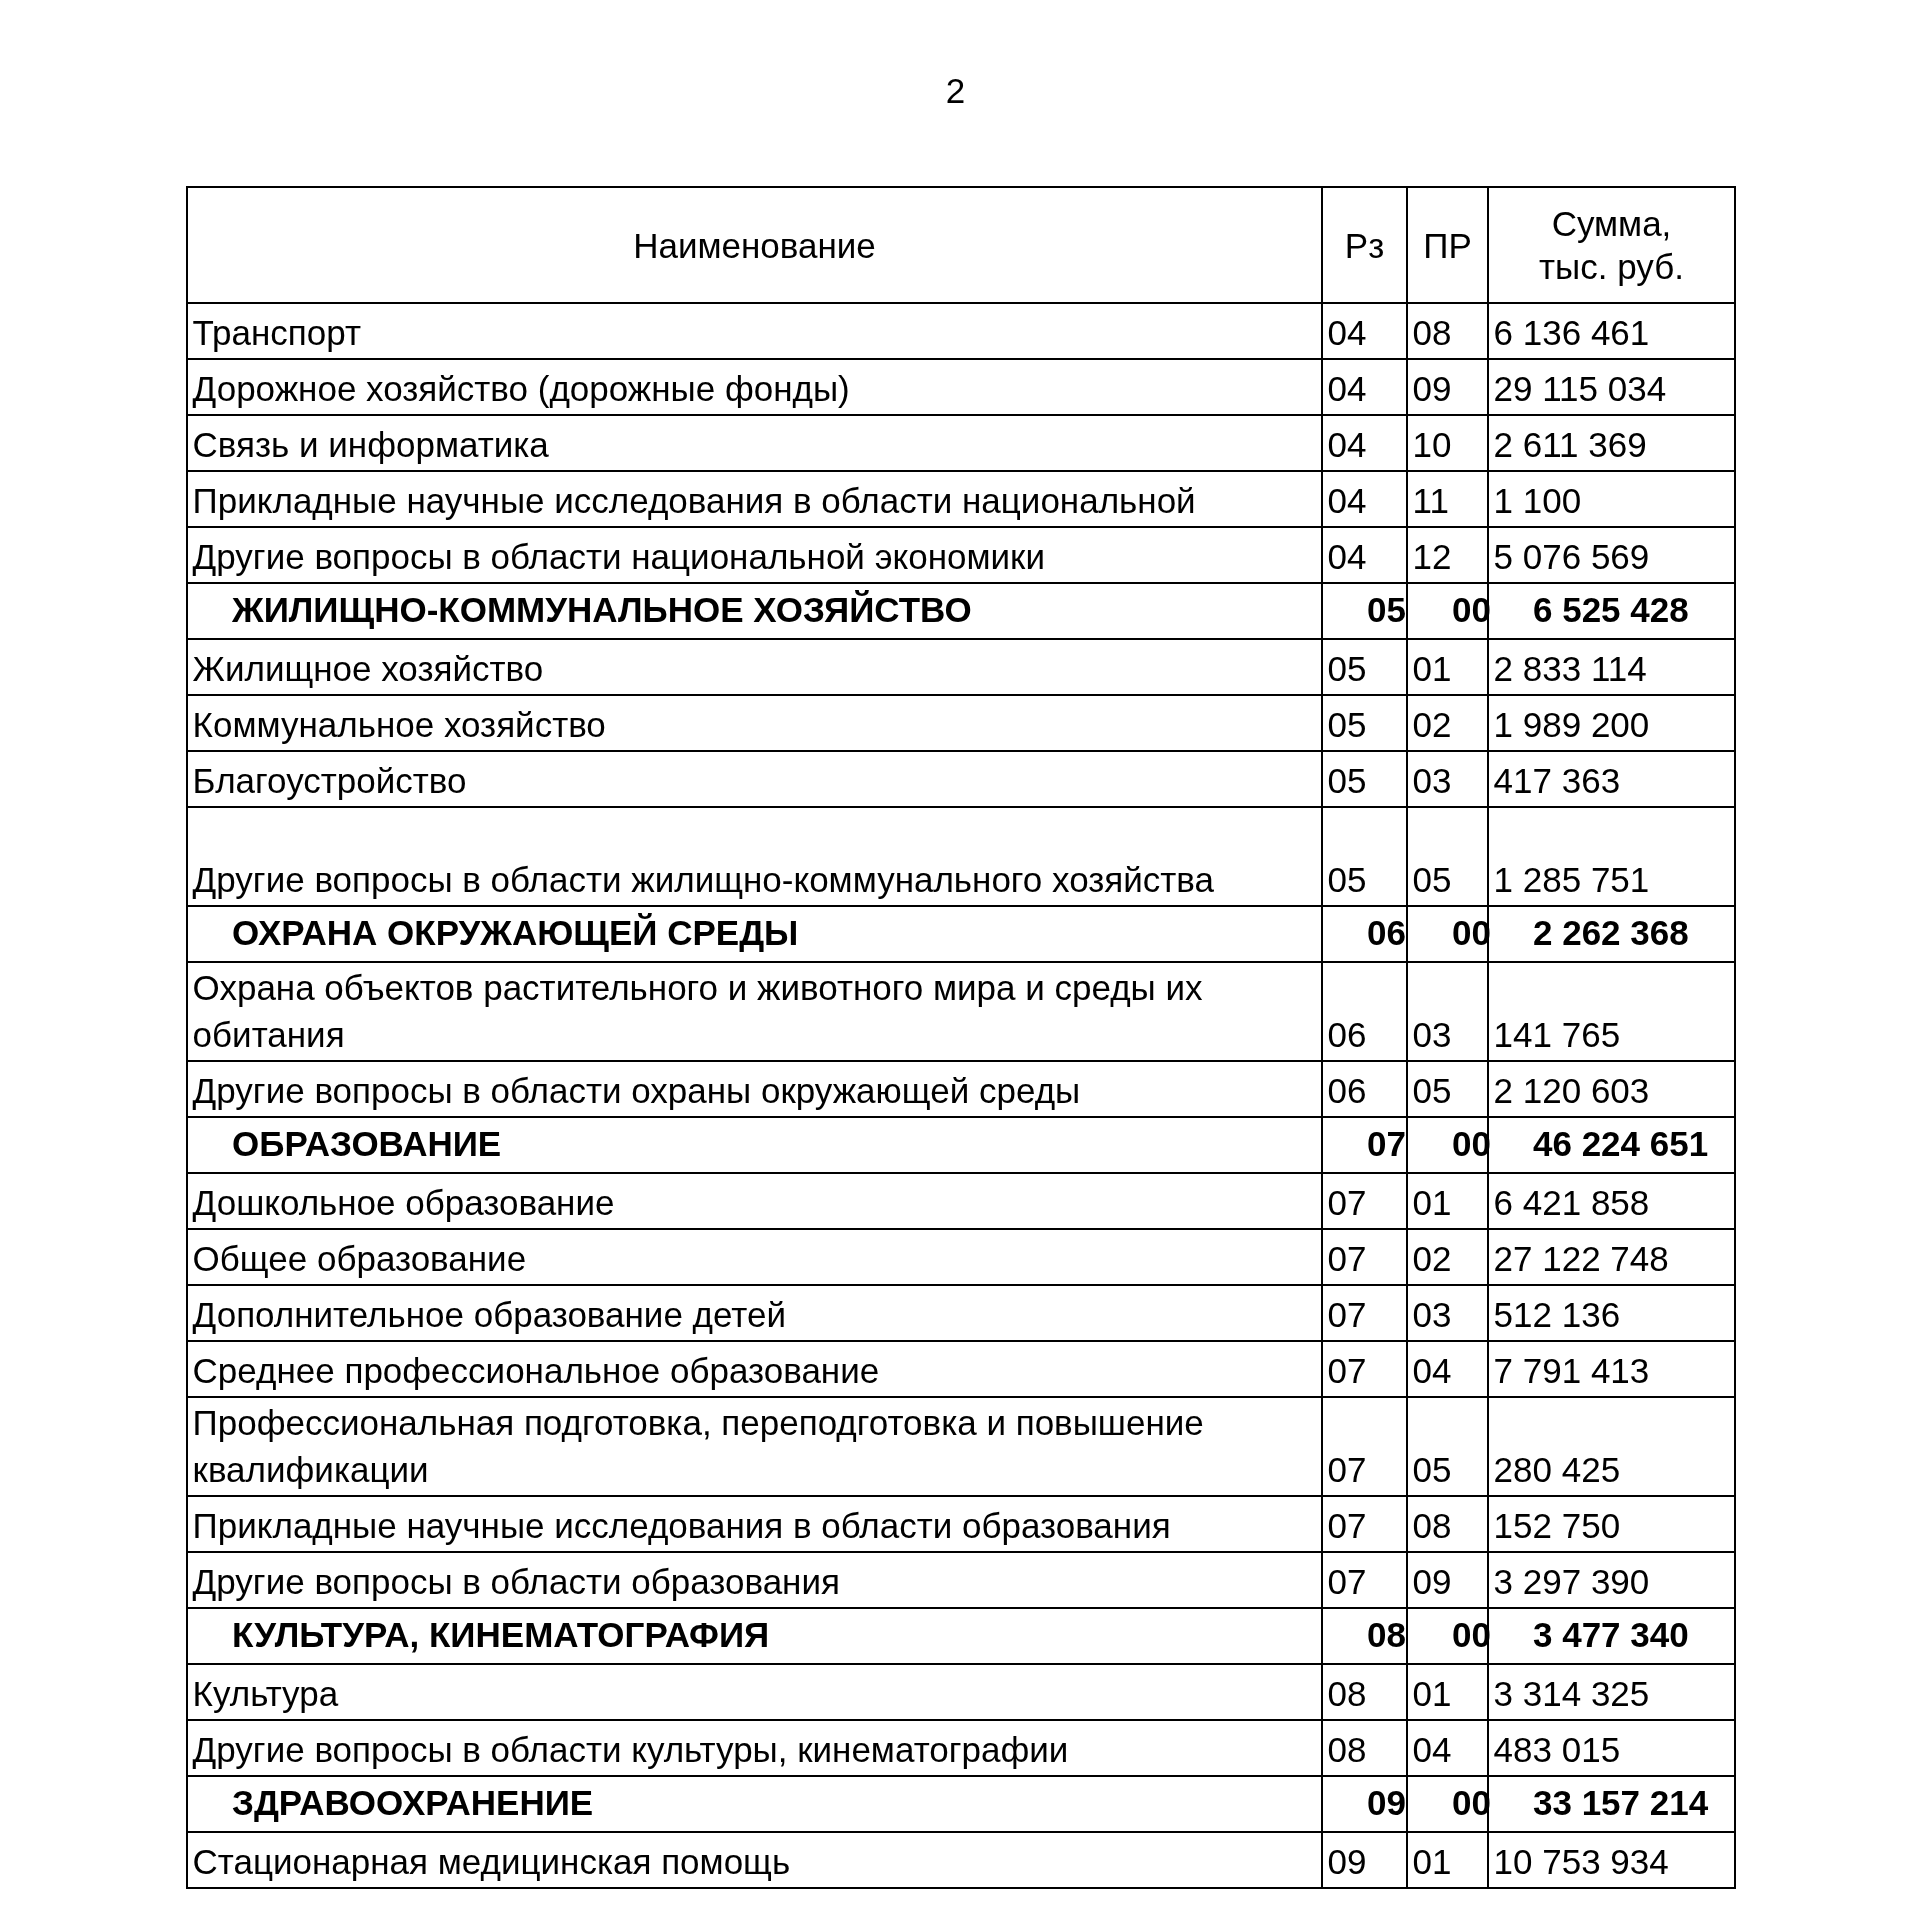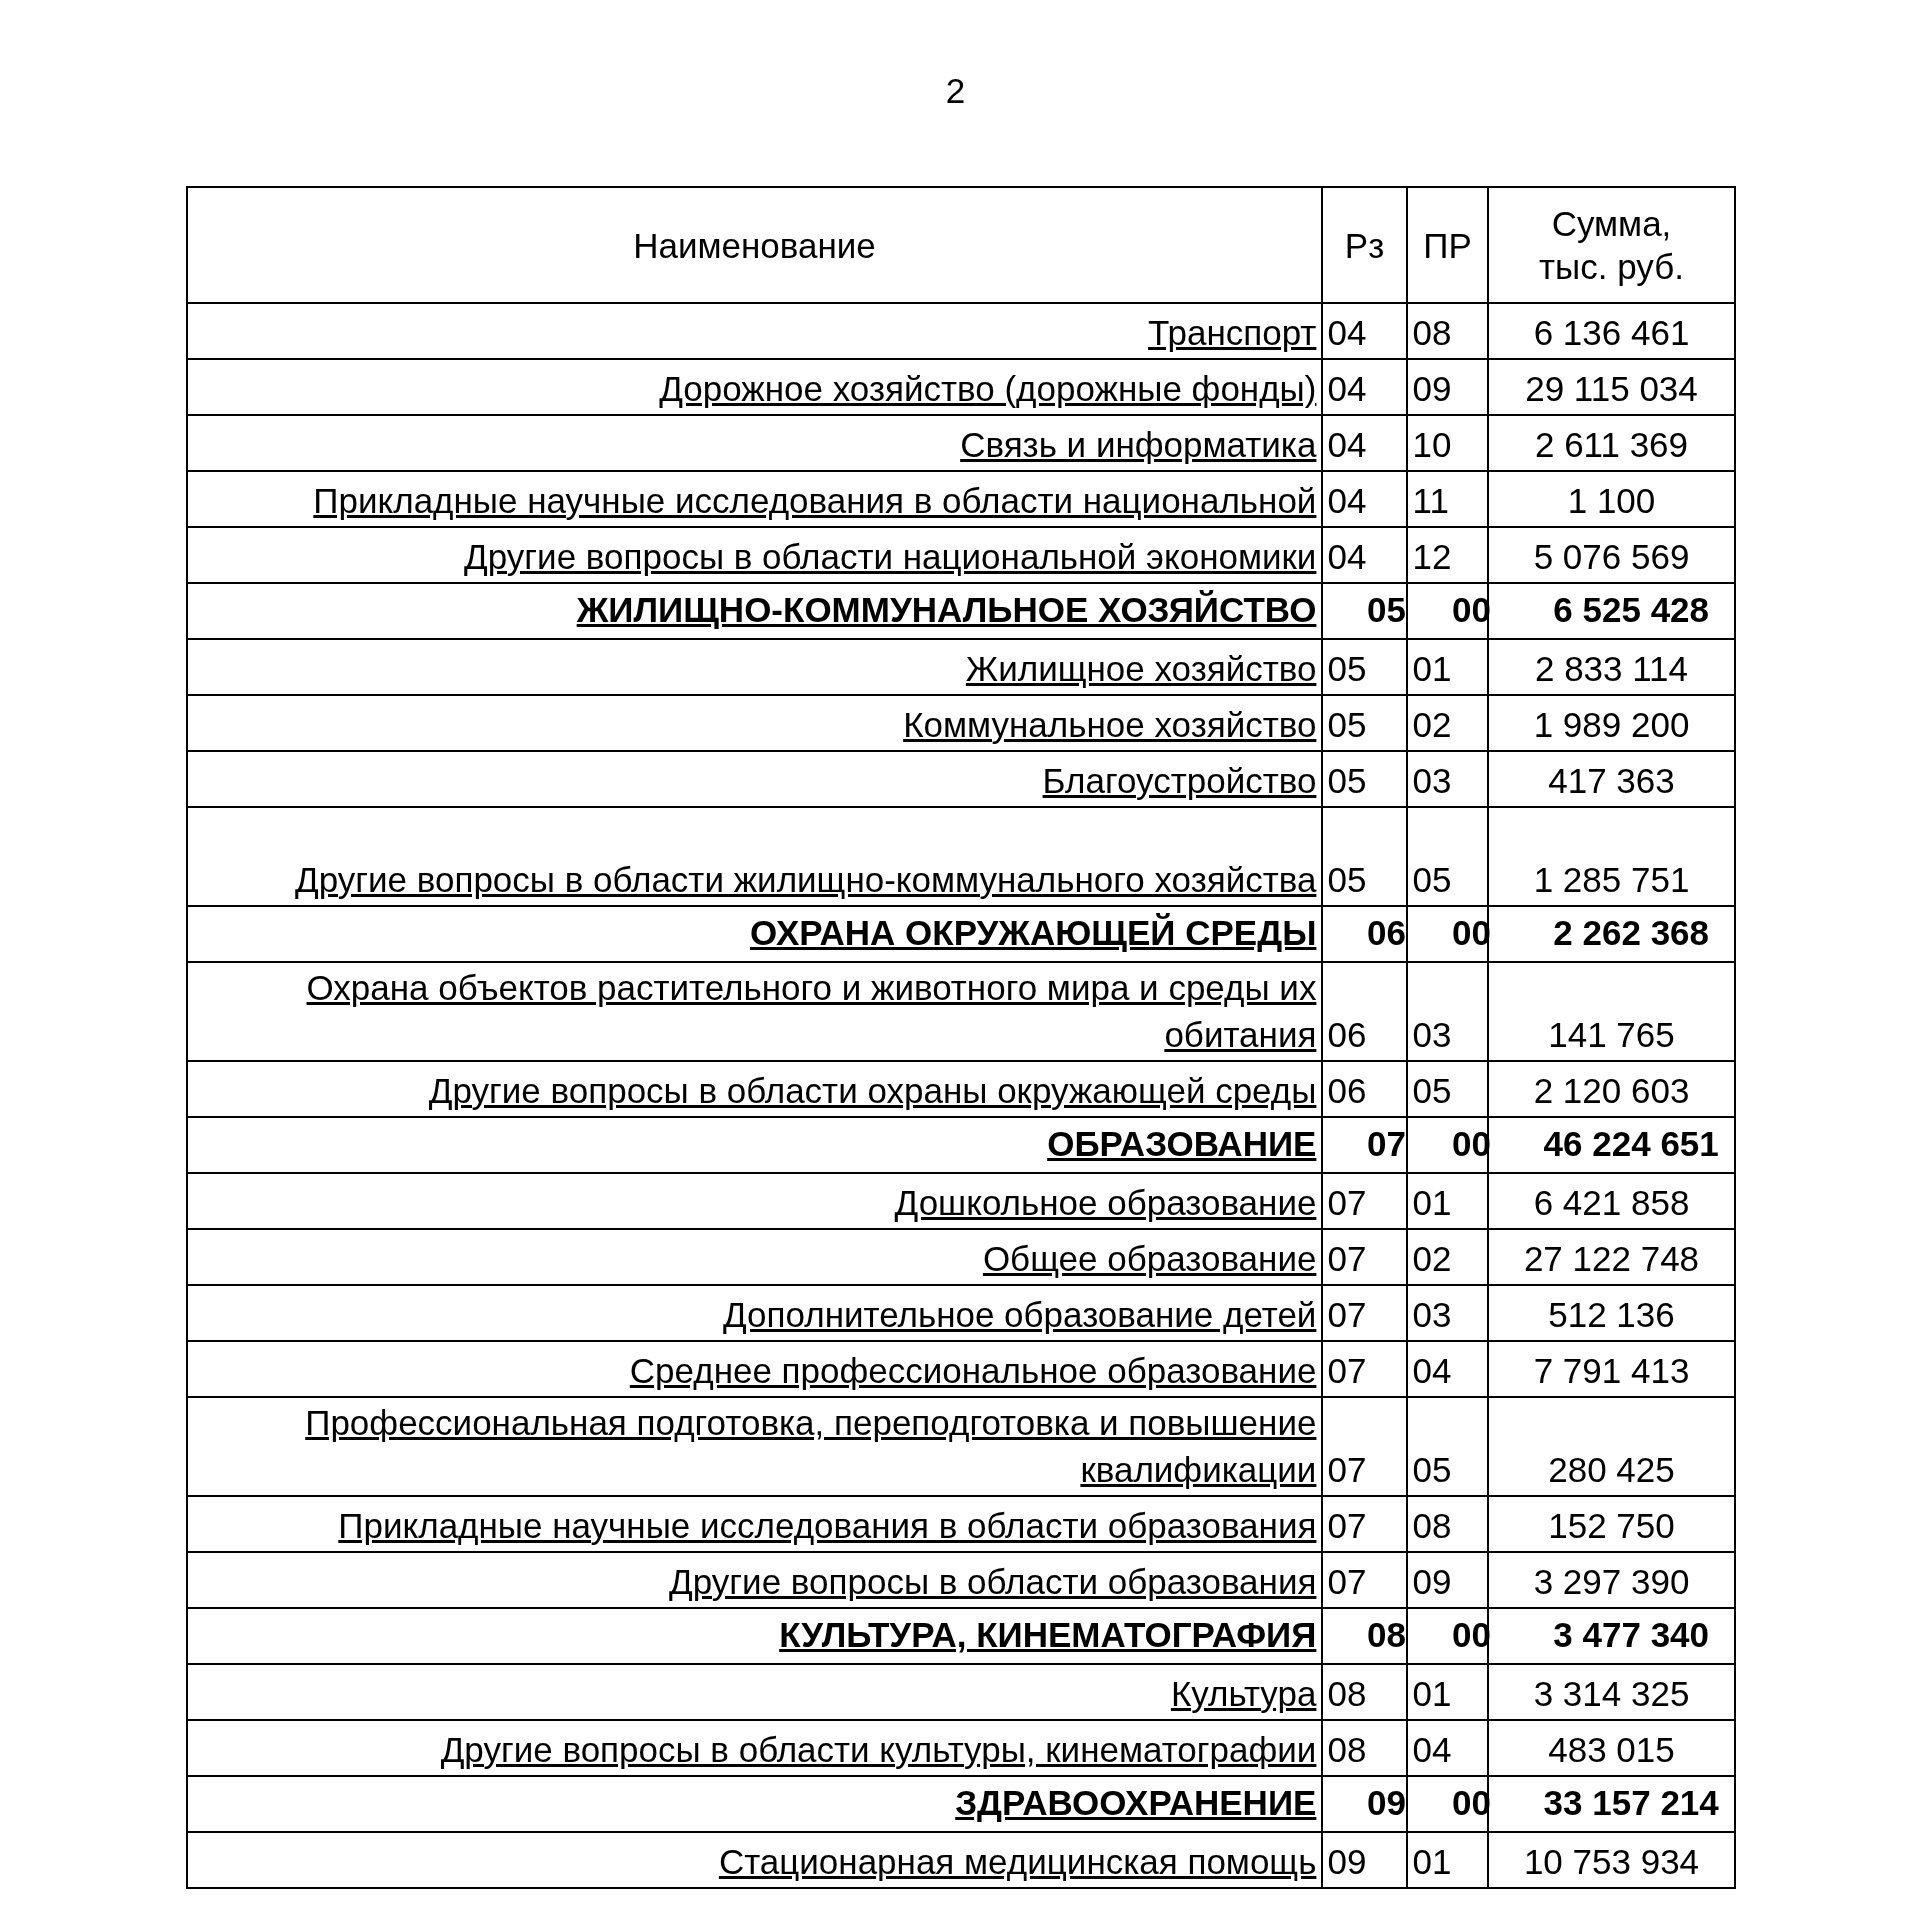--- a/index.html
+++ b/index.html
@@ -9,23 +9,23 @@
                  font-size: 35px; line-height: 1; }
   table.budget { position: absolute; left: 186px; top: 186px; width: 1549px;
                  border-collapse: collapse; table-layout: fixed; }
   table.budget td, table.budget th { border: 2.7px solid #000; padding: 0 4.6px 2.3px 4.6px;
                  font-size: 35px; line-height: 47px; vertical-align: bottom; font-weight: normal; }
   table.budget th { vertical-align: middle; text-align: center; height: 114px; line-height: 43px; padding: 0; }
   col.c-name { width: 1135px; }
   col.c-rz { width: 85px; }
   col.c-pr { width: 81px; }
   col.c-sum { width: 247px; }
-  td.name { text-align: right; vertical-align: top; padding-top: 0.8px; padding-bottom: 1.5px; text-decoration: underline; }
+  td.name { text-align: left; vertical-align: top; padding-top: 0.8px; padding-bottom: 1.5px; }
   td.code { text-align: left; }
-  td.sum { text-align: center; padding-right: 5.4px; }
+  td.sum { text-align: left; padding-right: 5.4px; }
   tr.row { height: 56px; }
   tr.row.tall { height: 99px; }
   tr.section td { font-weight: bold; padding-left: 44px; }
   tr.section td.name { vertical-align: middle; }
   tr.section td.code, tr.section td.sum { vertical-align: middle; }
 </style>
 </head>
 <body>
 
 <div class="page-number">2</div>

